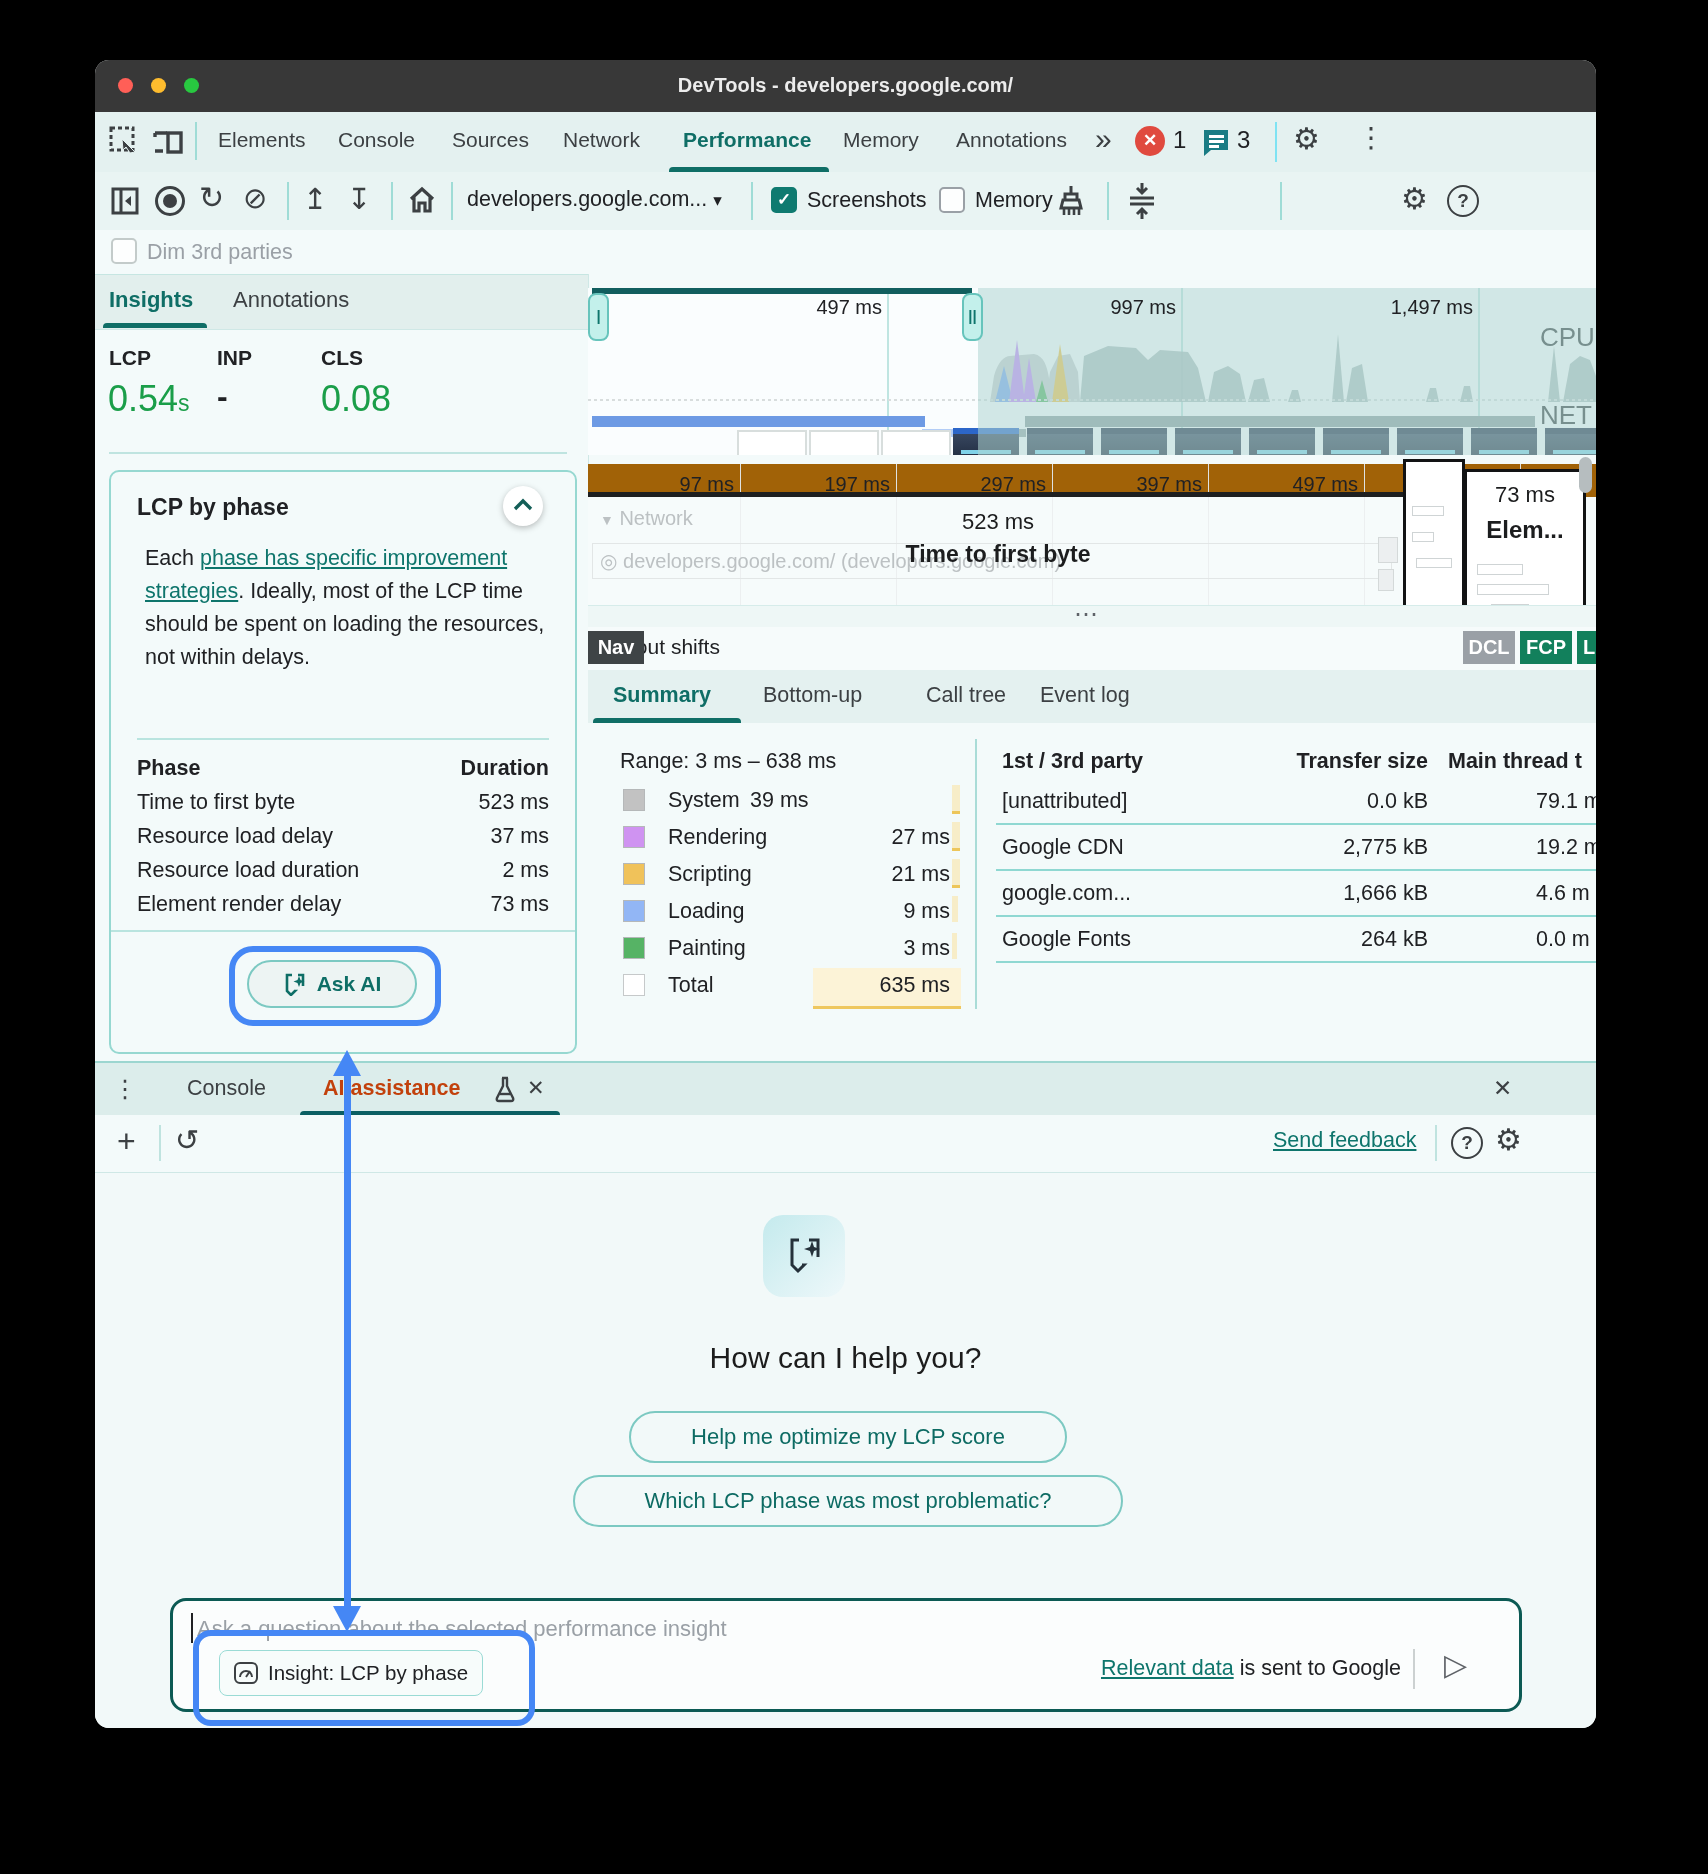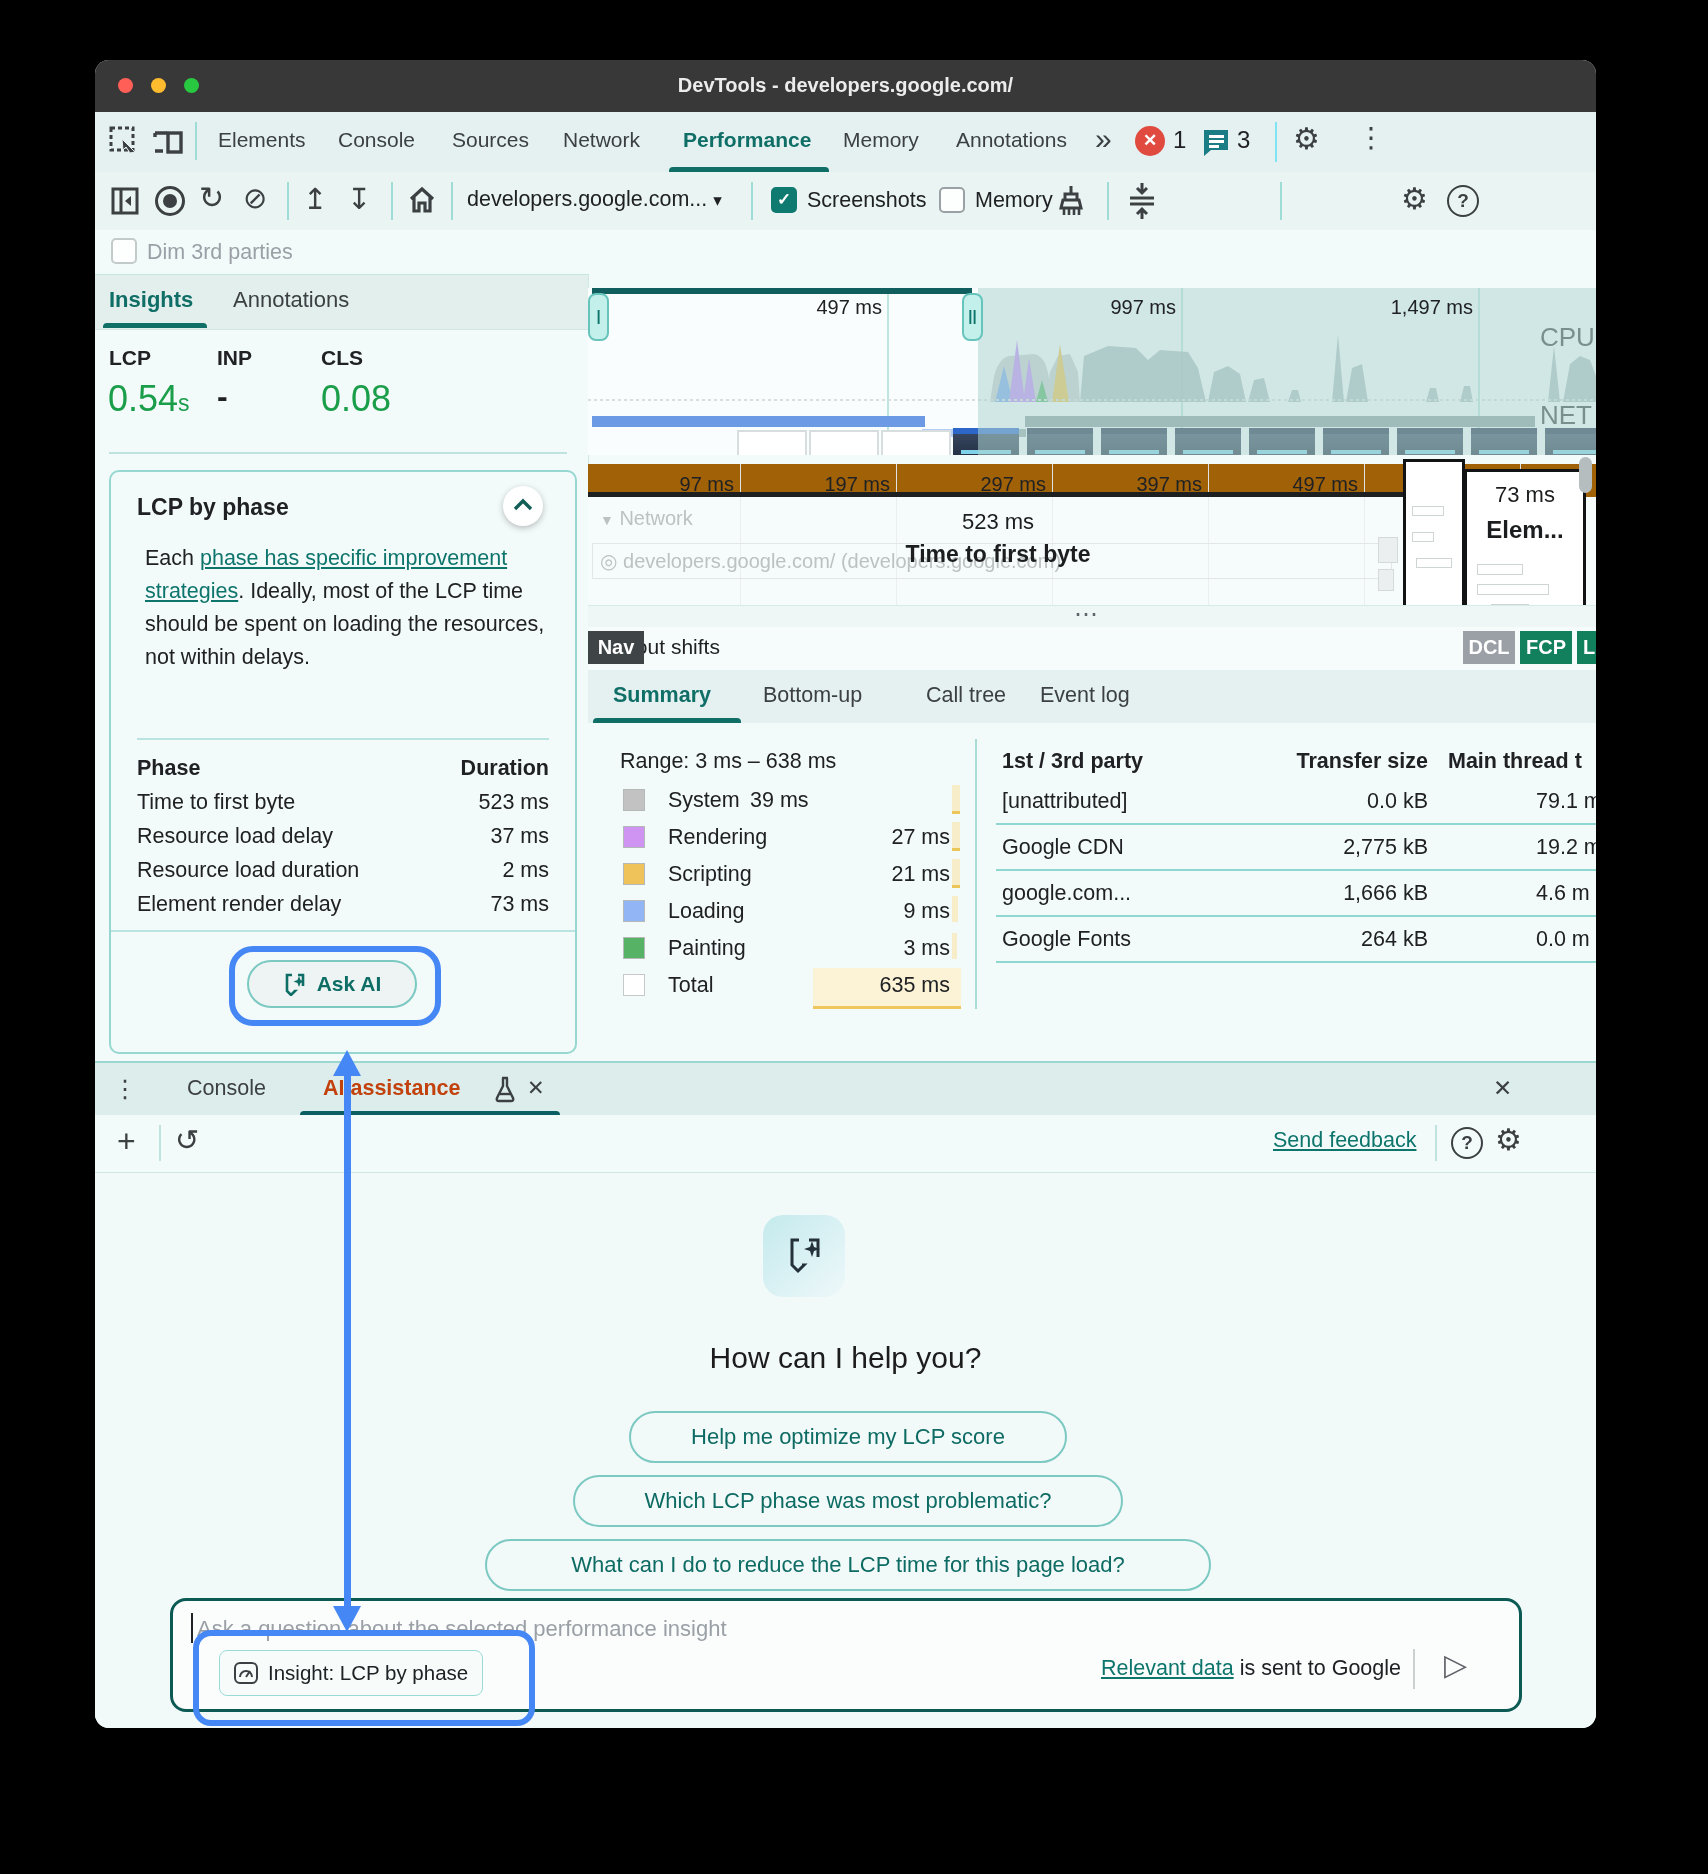--- a/index.html
+++ b/index.html
@@ -455,21 +455,20 @@
     <div class="abs aiarea">
       <div class="abs" style="left:668px;top:42px;width:82px;height:82px;border-radius:20px;background:linear-gradient(135deg,#c4eaed,#eef8fa)">
         <svg style="position:absolute;left:24px;top:22px" width="36" height="38" viewBox="0 0 36 38">
           <path d="M12 3 H5 V28 L11 34 L17 28 H15 M22 3 H31 V20" fill="none" stroke="#25313a" stroke-width="3"></path>
           <path d="M25 4 L27 10 L33 12 L27 14 L25 20 L23 14 L17 12 L23 10 Z" fill="#25313a"></path>
         </svg>
       </div>
       <div class="abs" style="left:0;top:168px;width:100%;text-align:center;font-size:30px;font-weight:500;color:#1c1c1c">How can I help you?</div>
       <div class="abs chip" style="left:478px;top:302px;width:546px;height:48px">Which LCP phase was most problematic?</div>
       <div class="abs chip" style="left:534px;top:238px;width:434px;height:48px">Help me optimize my LCP score</div>
-      <div class="abs chip" style="left:390px;top:366px;width:722px;height:48px">What can I do to reduce the LCP time for this page load?</div>
     </div>
 
     <div class="abs composer">
       <div class="abs" style="left:18px;top:12px;width:2px;height:30px;background:#202124"></div>
       <div class="abs" style="left:24px;top:15px;font-size:22px;color:#9aa0a6">Ask a question about the selected performance insight</div>
       <div class="abs ctxchip" style="left:46px;top:49px">
         <svg width="24" height="22" viewBox="0 0 24 22">
           <rect x="1" y="1" width="22" height="20" rx="5" fill="none" stroke="#3c4043" stroke-width="2"></rect>
           <path d="M6 15 A6 6 0 0 1 18 15" fill="none" stroke="#3c4043" stroke-width="2"></path>
           <line x1="12" y1="15" x2="16" y2="9" stroke="#3c4043" stroke-width="2"></line>

